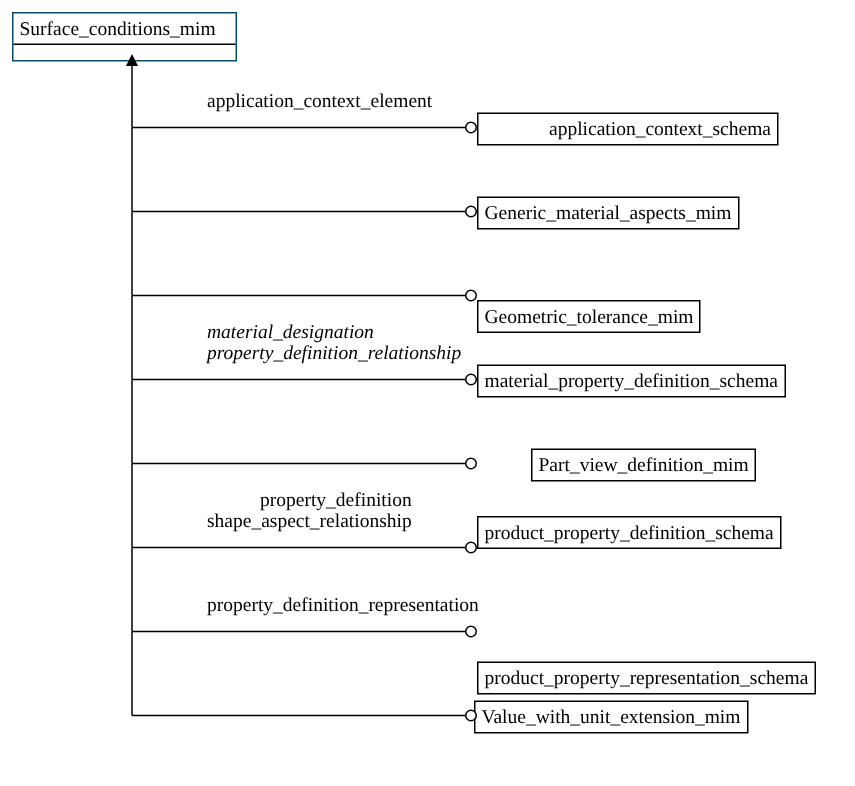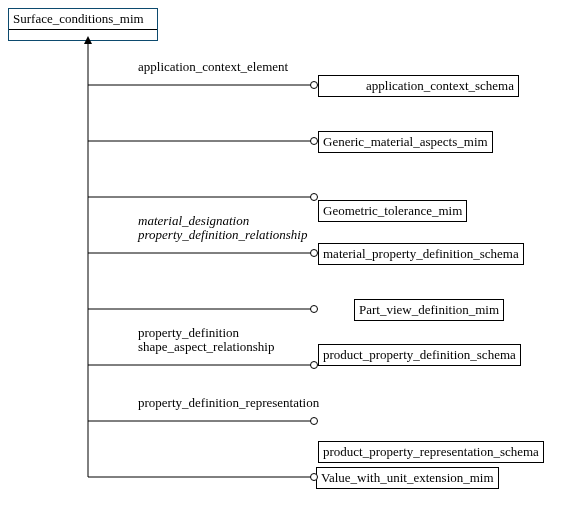--- a/index.html
+++ b/index.html
@@ -66,21 +66,21 @@
 <div class="target-box" style="left:318px; top:200px;"><span>Geometric_tolerance_mim</span></div>
 <div class="target-box" style="left:318px; top:243px;"><span>material_property_definition_schema</span></div>
 <div class="target-box" style="left:318px; top:299px;margin-left:36px;"><span>Part_view_definition_mim</span></div>
 <div class="target-box" style="left:318px; top:344px;"><span>product_property_definition_schema</span></div>
 <div class="target-box" style="left:318px; top:411px;margin-top:30px;"><span>product_property_representation_schema</span></div>
 <div class="target-box" style="left:316px; top:467px;"><span>Value_with_unit_extension_mim</span></div>
 
 <div class="edge-label" style="left:92px; top:60px;">application_context_element</div>
 <div class="edge-label" style="left:92px; top:214px;font-style:italic;">material_designation
 property_definition_relationship</div>
-<div class="edge-label" style="left:92px; top:326px;">property_definition
+<div class="edge-label" style="left:92px; top:326px;text-align:right;">property_definition
 shape_aspect_relationship</div>
 <div class="edge-label" style="left:92px; top:396px;">property_definition_representation</div>
 
 <svg class="wires">
   <defs>
 
     <marker id="arrow" markerWidth="10" markerHeight="10" refX="5" refY="5" orient="auto">
       <path d="M1,5 L9,1 L9,9 Z" fill="#000"></path>
     </marker>
   </defs>

